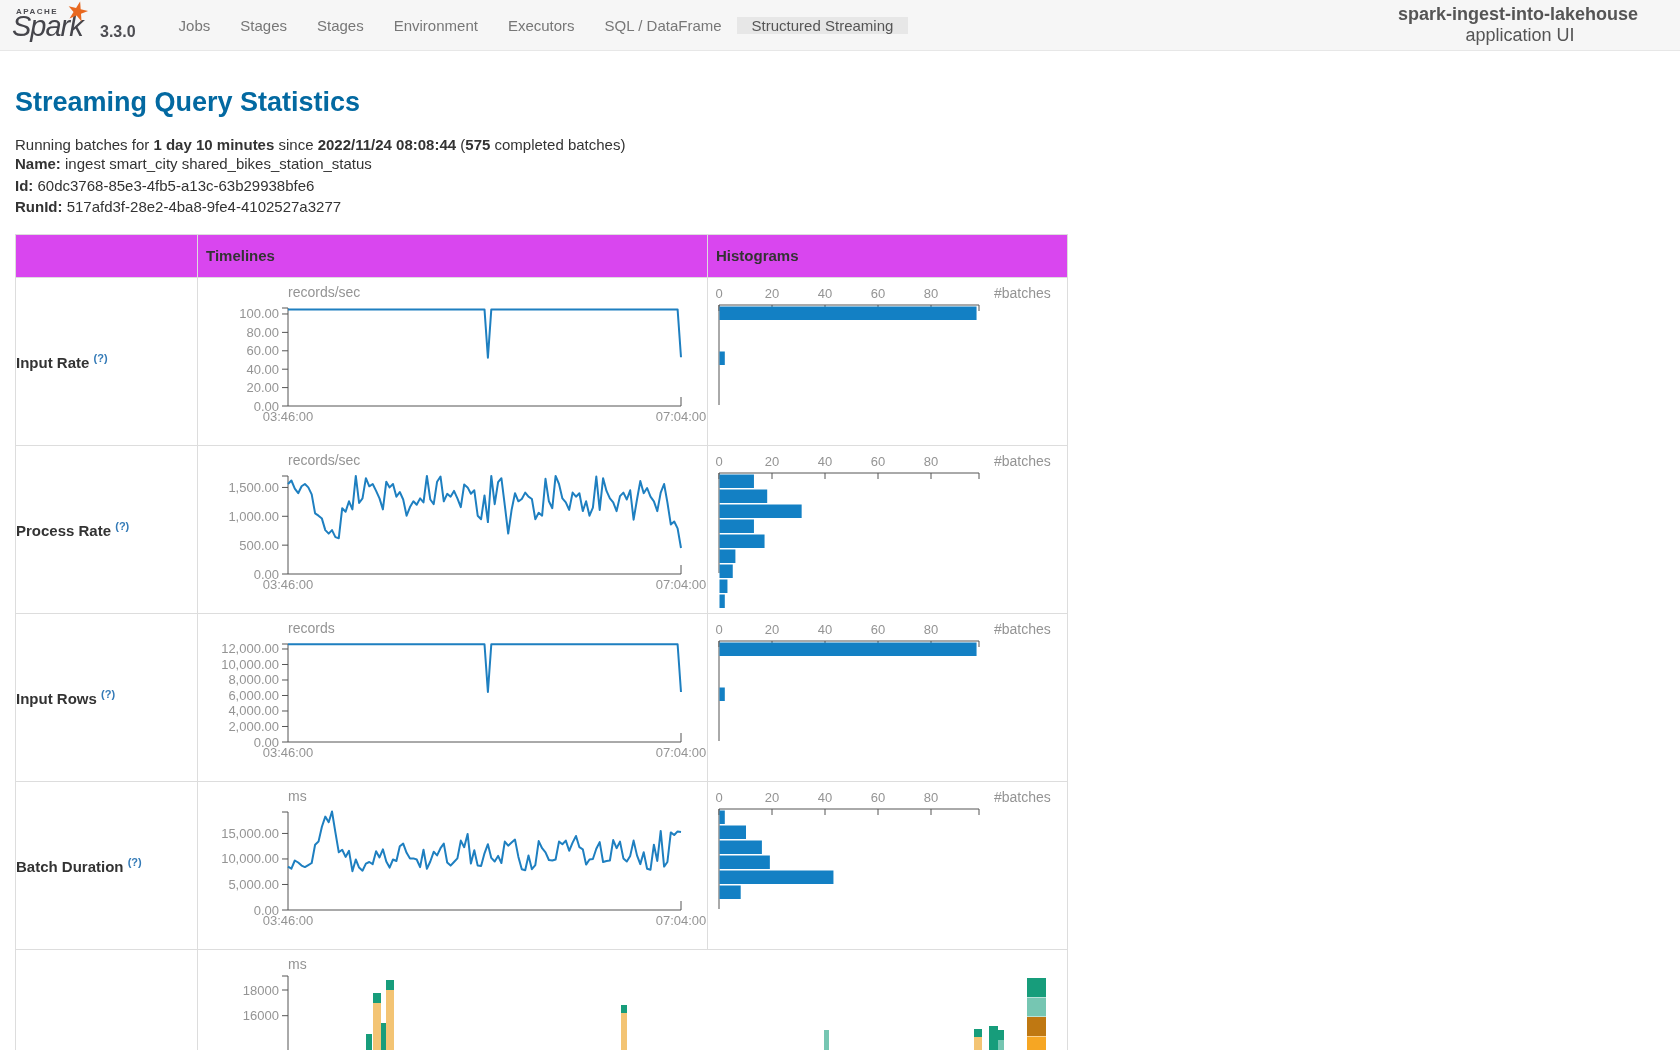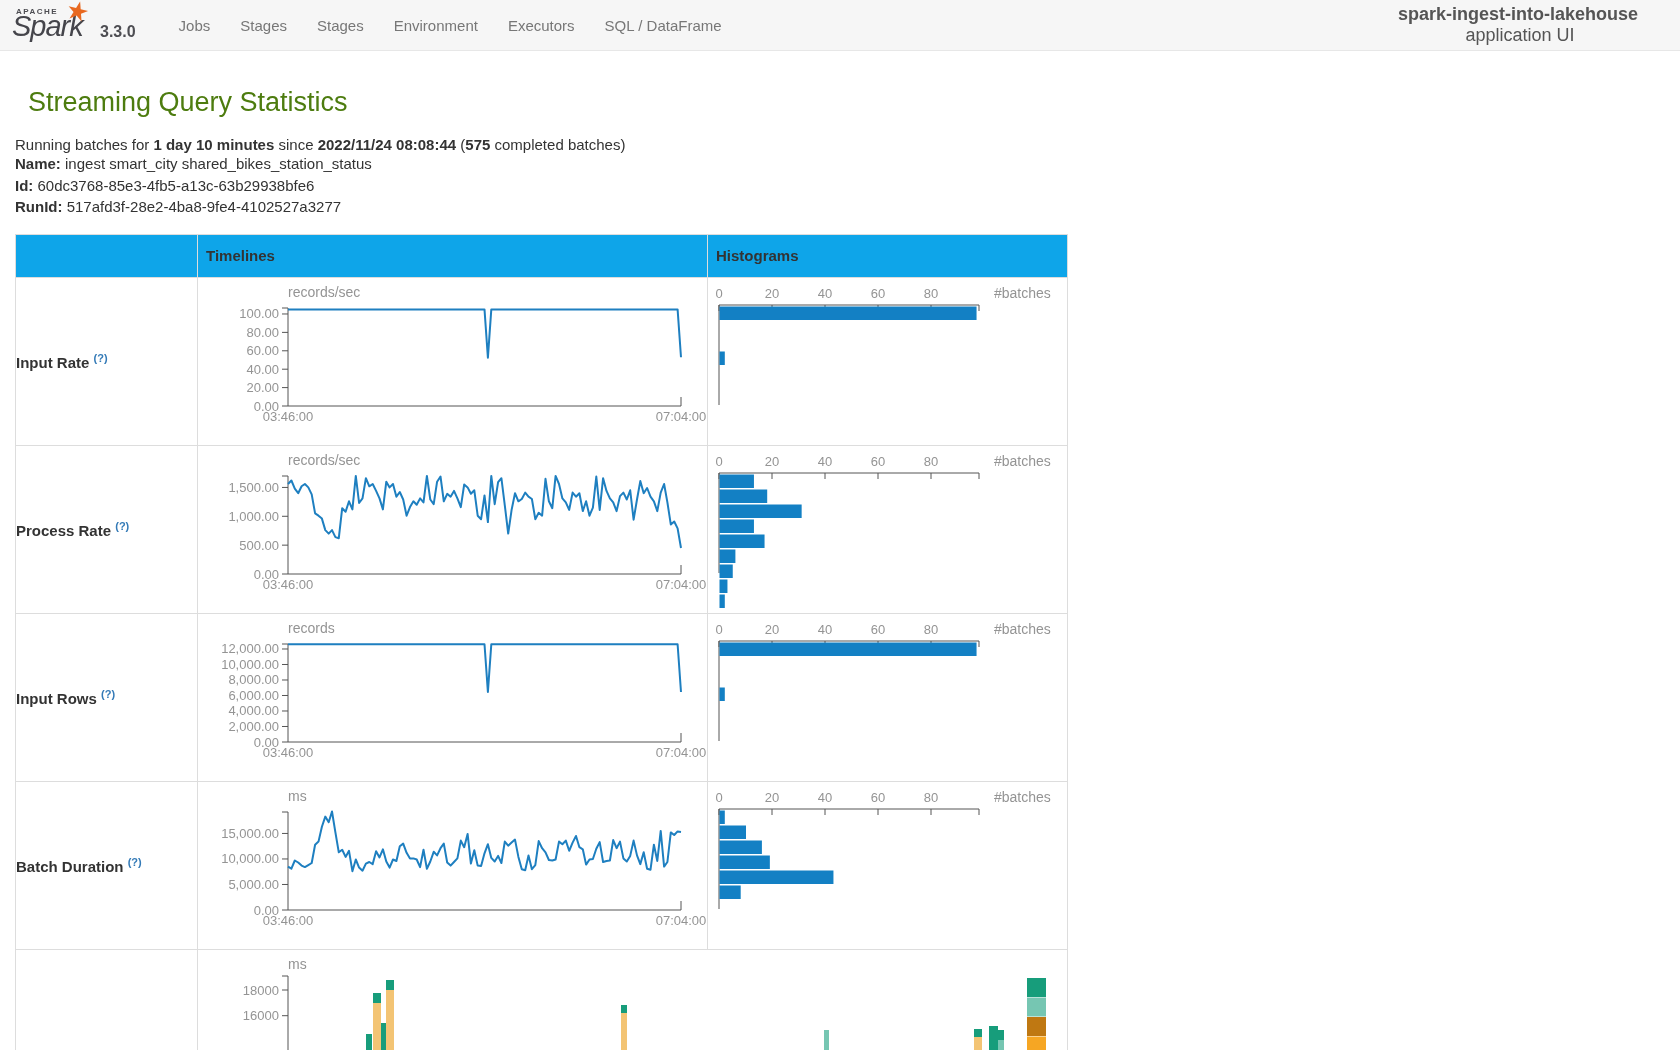--- a/index.html
+++ b/index.html
@@ -13,27 +13,27 @@
   .logo .spark{position:absolute;top:8px;left:0;font-size:29px;font-weight:normal;color:#45454b;letter-spacing:-1px;font-style:italic;}
   .logo .star{position:absolute;top:-6px;left:54px;font-size:26px;transform:rotate(14deg);}
   .version{align-self:flex-end;padding:0 0 7px 8px;font-size:16px;font-weight:bold;color:#4d4d52;}
   .tabs{display:flex;margin-left:28px;}
   .tab{display:flex;align-items:center;padding:0 15px;font-size:15px;color:#777;cursor:pointer;white-space:nowrap;}
   .tab.active{background:#e7e7e7;color:#555;}
   .app-ui{margin-left:auto;display:flex;align-items:center;padding-right:38px;font-size:18px;color:#555;white-space:nowrap;flex-direction:column;}
   .app-ui b{margin-right:4px;}
   
   .content{padding:0 15px;}
-  .page-title{font-size:27px;font-weight:normal;margin:36px 0 0 13px;color:#4d7c0f;}
+  .page-title{font-size:27px;font-weight:bold;margin:36px 0 0 0;color:#0369a1;}
   .running{margin-top:18px;font-size:15px;}
   .meta{font-size:15px;line-height:21.5px;}
   
   table.stats{border-collapse:collapse;margin-top:16px;table-layout:fixed;}
   table.stats th,table.stats td{border:1px solid #ddd;padding:0;}
-  table.stats th{height:42px;text-align:left;padding-left:8px;font-size:15px;color:#333;background:#0ea5e9;}
+  table.stats th{height:42px;text-align:left;padding-left:8px;font-size:15px;color:#333;background:#d946ef;}
   td.lbl{vertical-align:middle;padding-left:10px;font-weight:bold;font-size:15px;}
   sup.help{color:#337ab7;font-size:11px;font-weight:bold;cursor:pointer;}
   td.chart{vertical-align:top;background:#fff;text-align:right;}
   svg{display:block;}
   svg text{font-family:"Liberation Sans",sans-serif;font-size:13px;fill:#949494;}
   svg text.ctitle{font-size:14px;}
 </style>
 </head>
 <body>
 
@@ -46,20 +46,21 @@
     </div>
     <span class="version">3.3.0</span>
   </div>
   <div class="tabs" id="nav-tabs">
       <div class="tab">Jobs</div>
       <div class="tab">Stages</div>
       <div class="tab">Stages</div>
       <div class="tab">Environment</div>
       <div class="tab">Executors</div>
       <div class="tab">SQL / DataFrame</div>
+      <div class="tab active">Structured Streaming</div>
     </div>
   <div class="app-ui">
     <b>spark-ingest-into-lakehouse</b>
     <span>application UI</span>
   </div>
 </div>
 
 <div class="content">
   <div class="page-title">Streaming Query Statistics</div>
 

